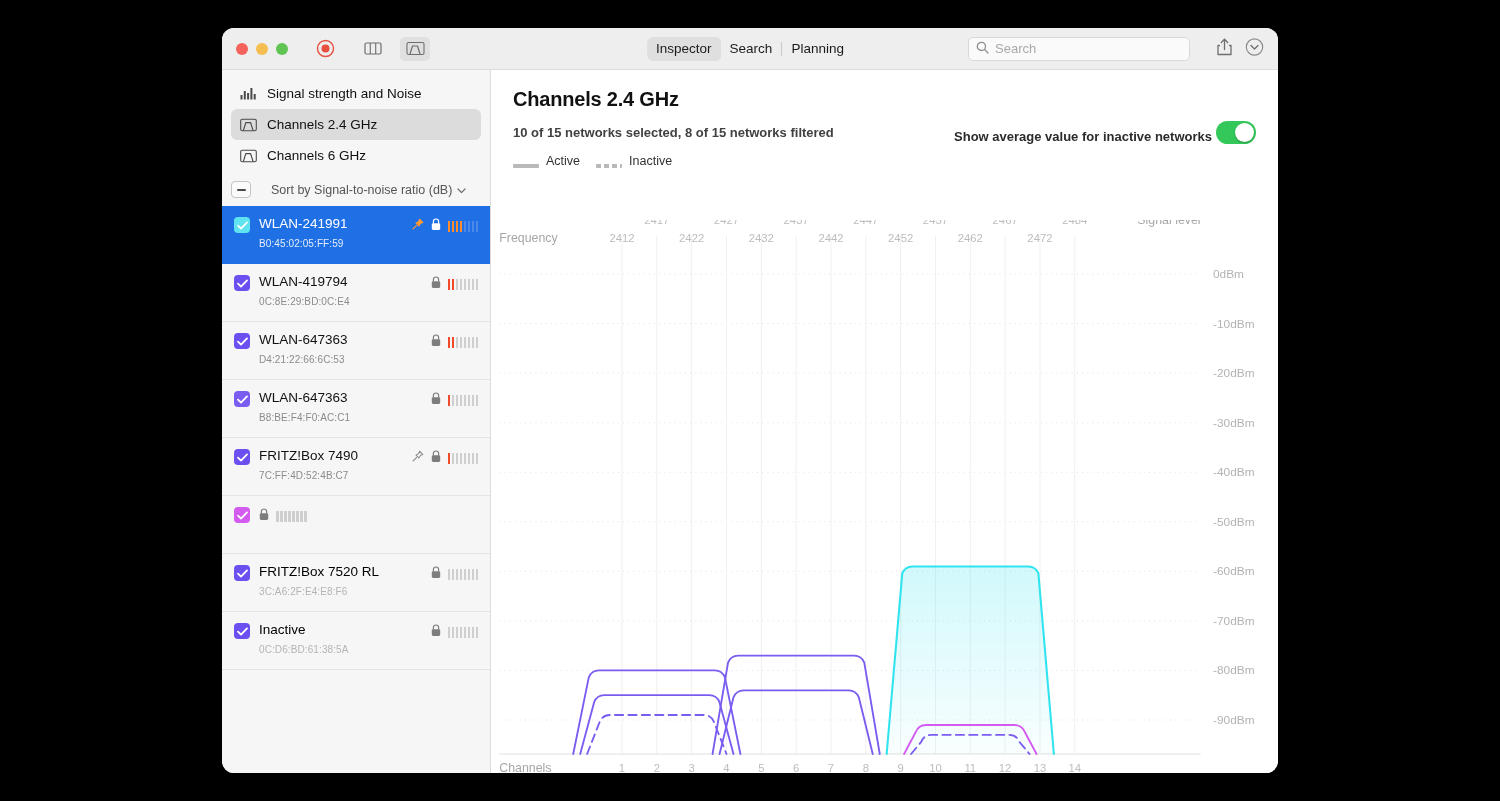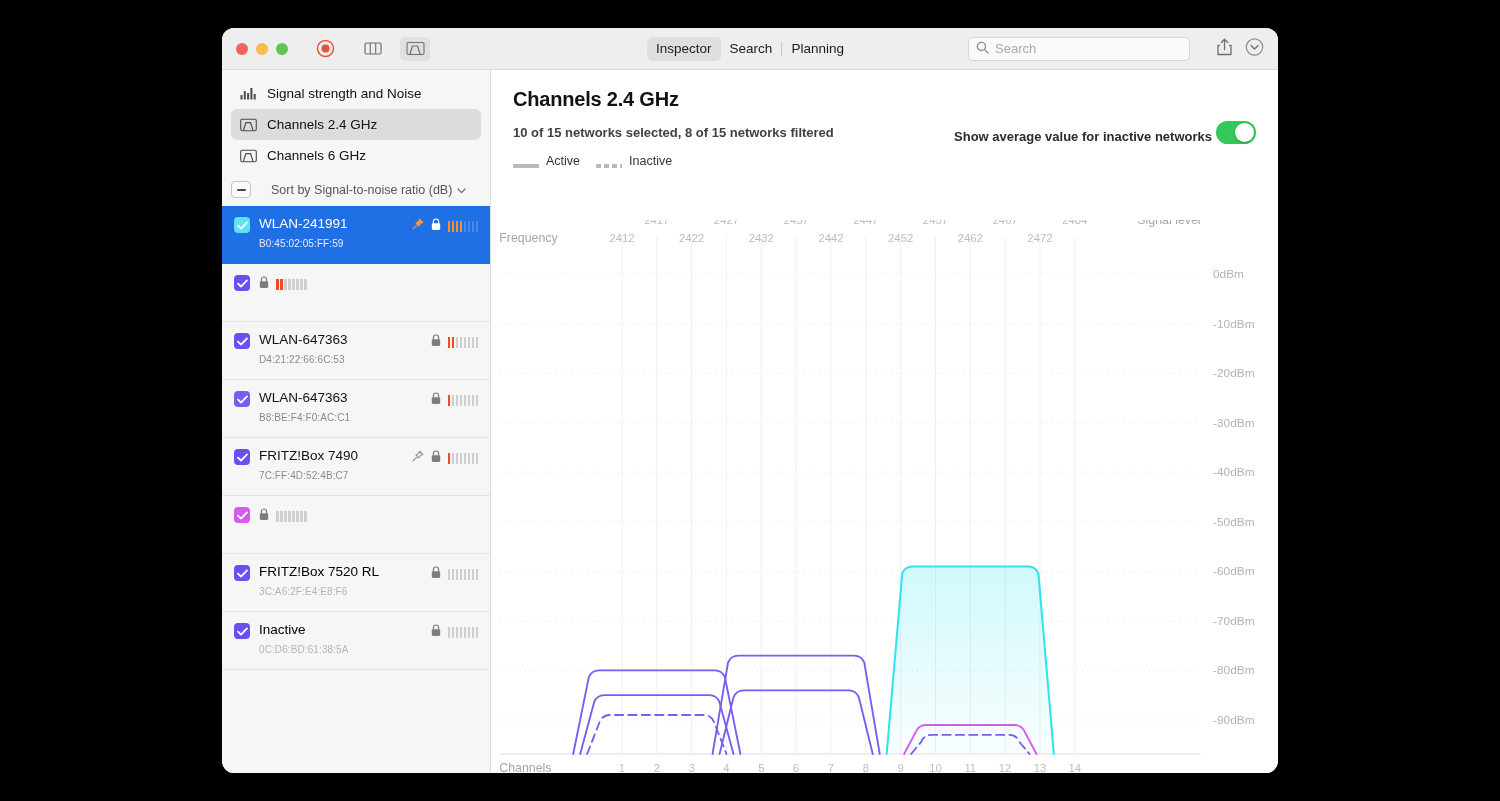--- a/index.html
+++ b/index.html
@@ -357,20 +357,24 @@
                   <i></i>
                 </span>
               </div>
             </div>
             <div class="net-row">
               <span class="cb" style="background: rgb(107, 79, 240);">
                 <svg width="11" height="9" viewBox="0 0 11 9">
                   <path d="M1 4.6 L4 7.6 L10 1.4" fill="none" stroke="#fff" stroke-width="1.8" stroke-linecap="round" stroke-linejoin="round"></path>
                 </svg>
               </span>
+              <div class="net-text">
+                <div class="ssid">WLAN-419794</div>
+                <div class="bssid">0C:8E:29:BD:0C:E4</div>
+              </div>
               <div class="net-meta">
                 <span><svg width="10" height="13" viewBox="0 0 10 13">
                     <path d="M2.4 5.4 V3.6 a2.6 2.6 0 0 1 5.2 0 V5.4" fill="none" stroke="#7d7d7d" stroke-width="1.2"></path>
                     <rect x="0.8" y="5.3" width="8.4" height="6.6" rx="1.3" fill="#7d7d7d"></rect>
                   </svg></span>
                 <span class="bars">
                   <i class="on"></i>
                   <i class="on"></i>
                   <i></i>
                   <i></i>

